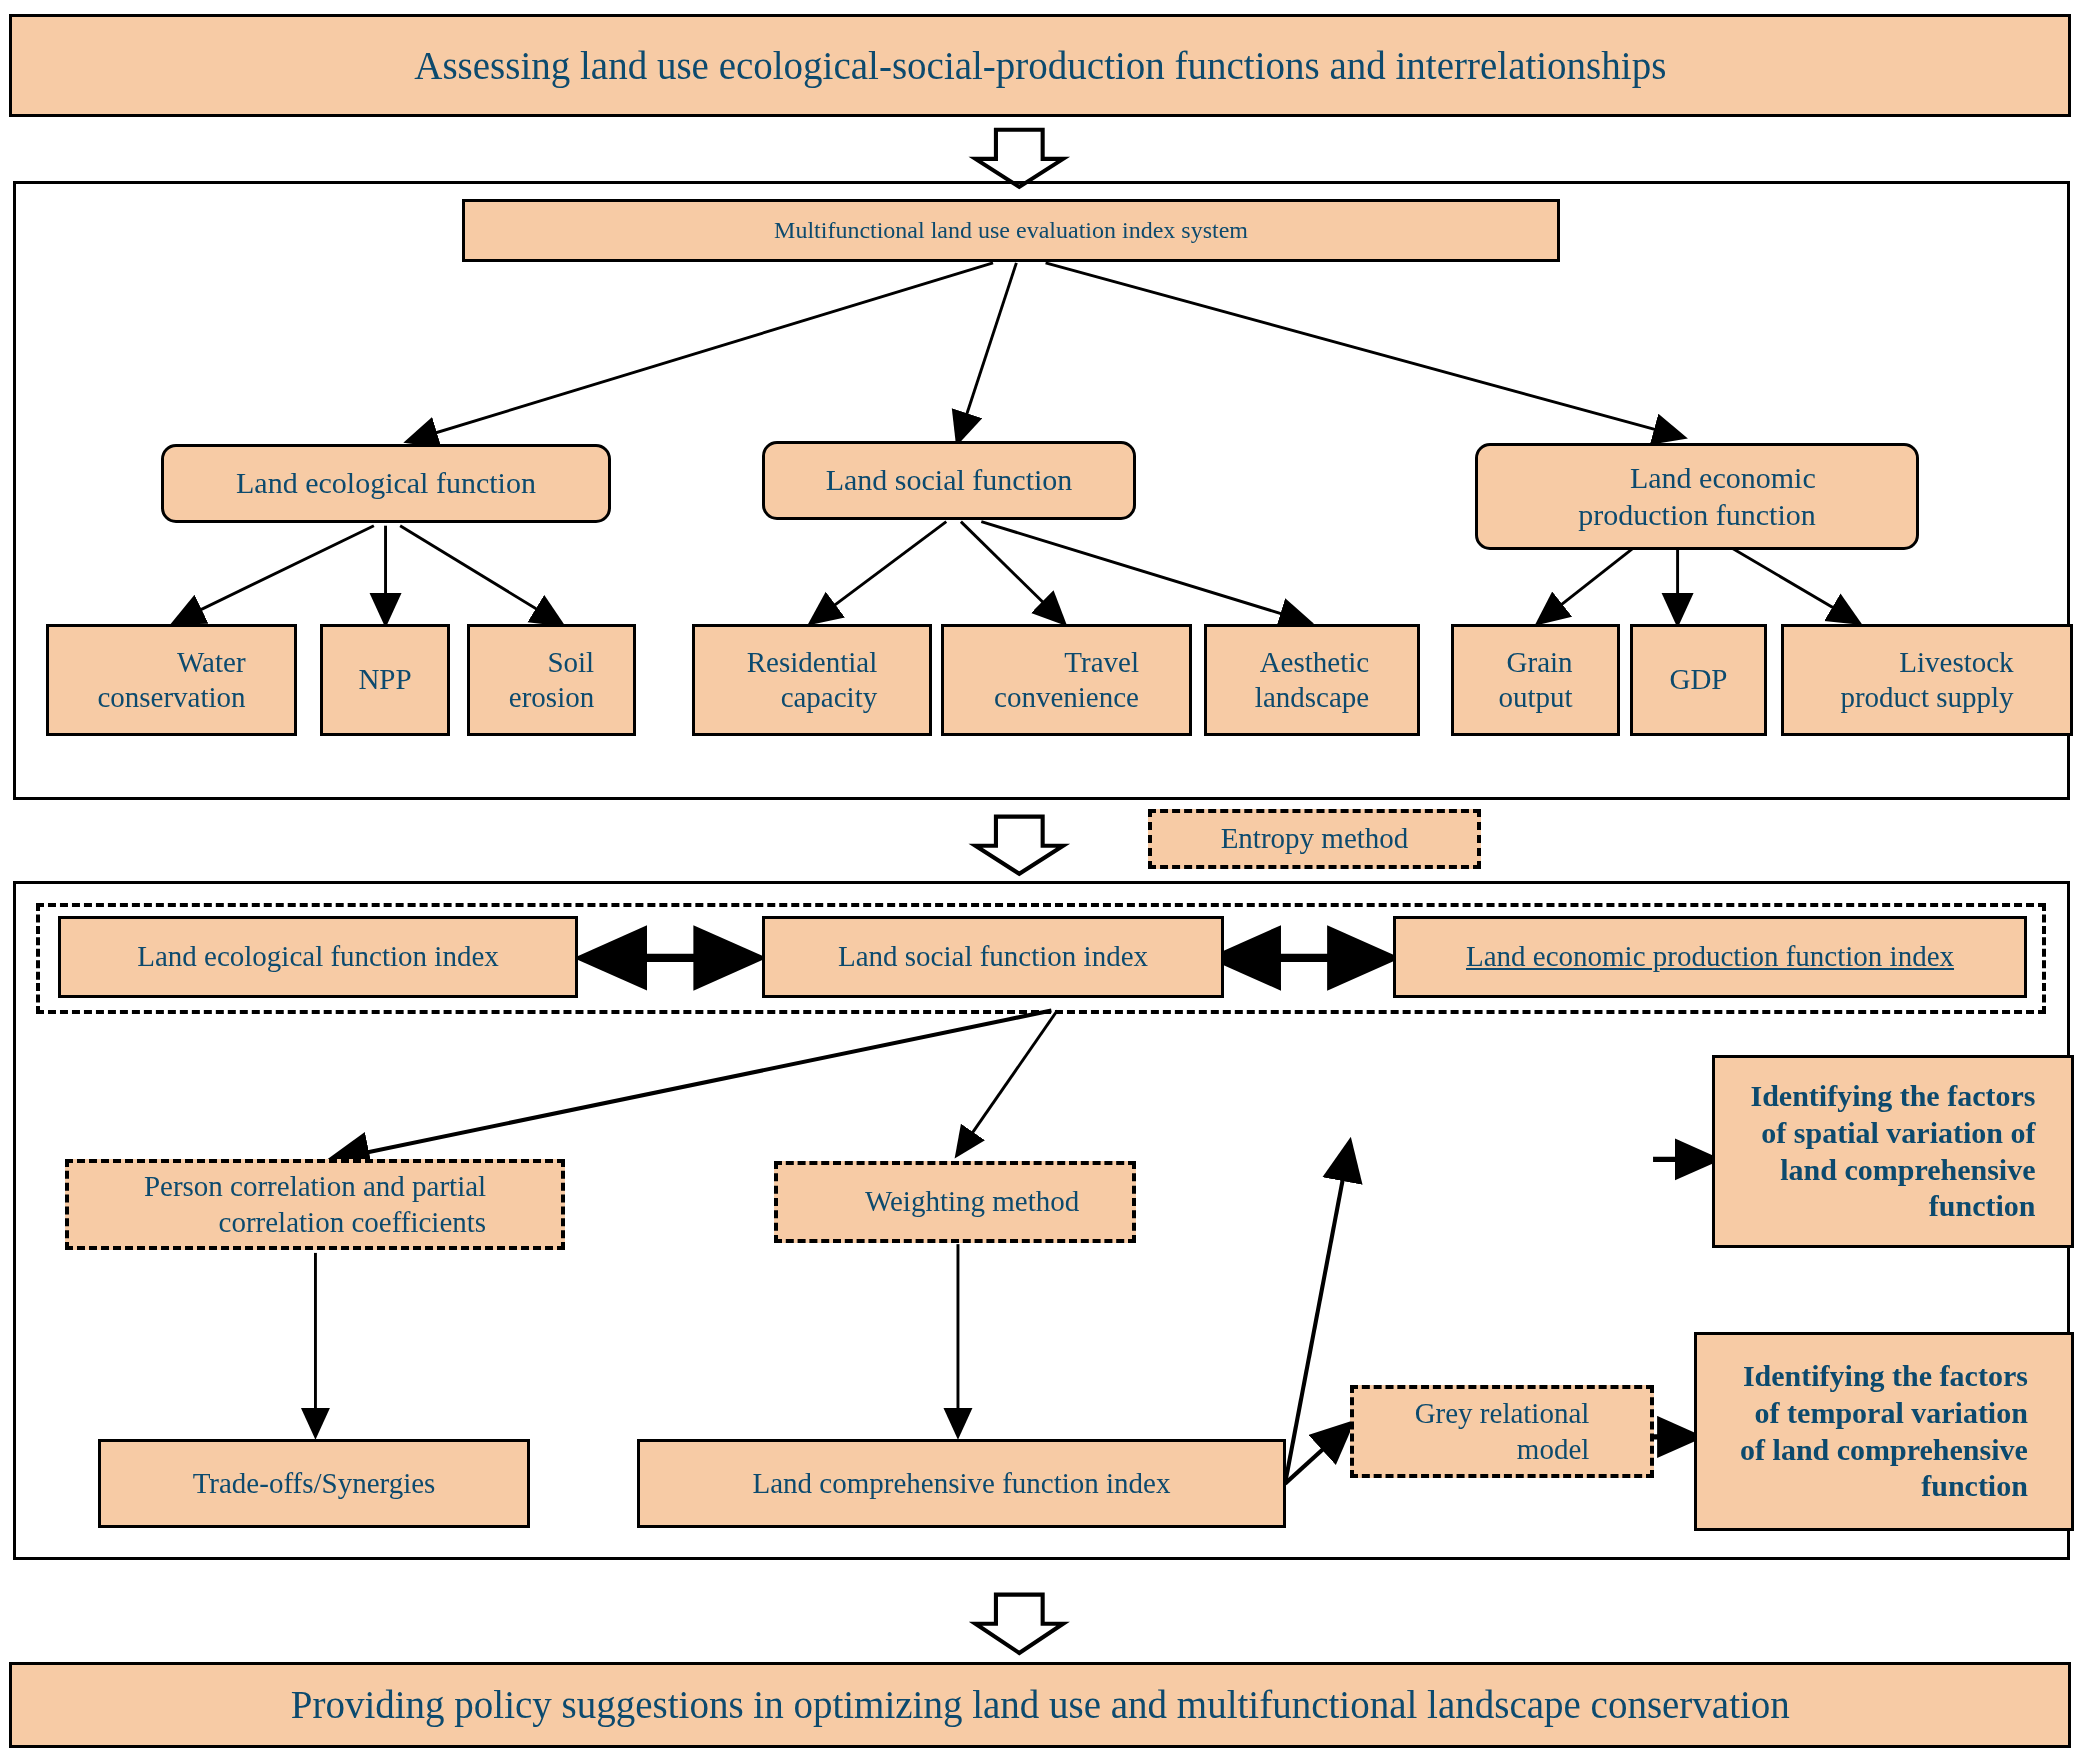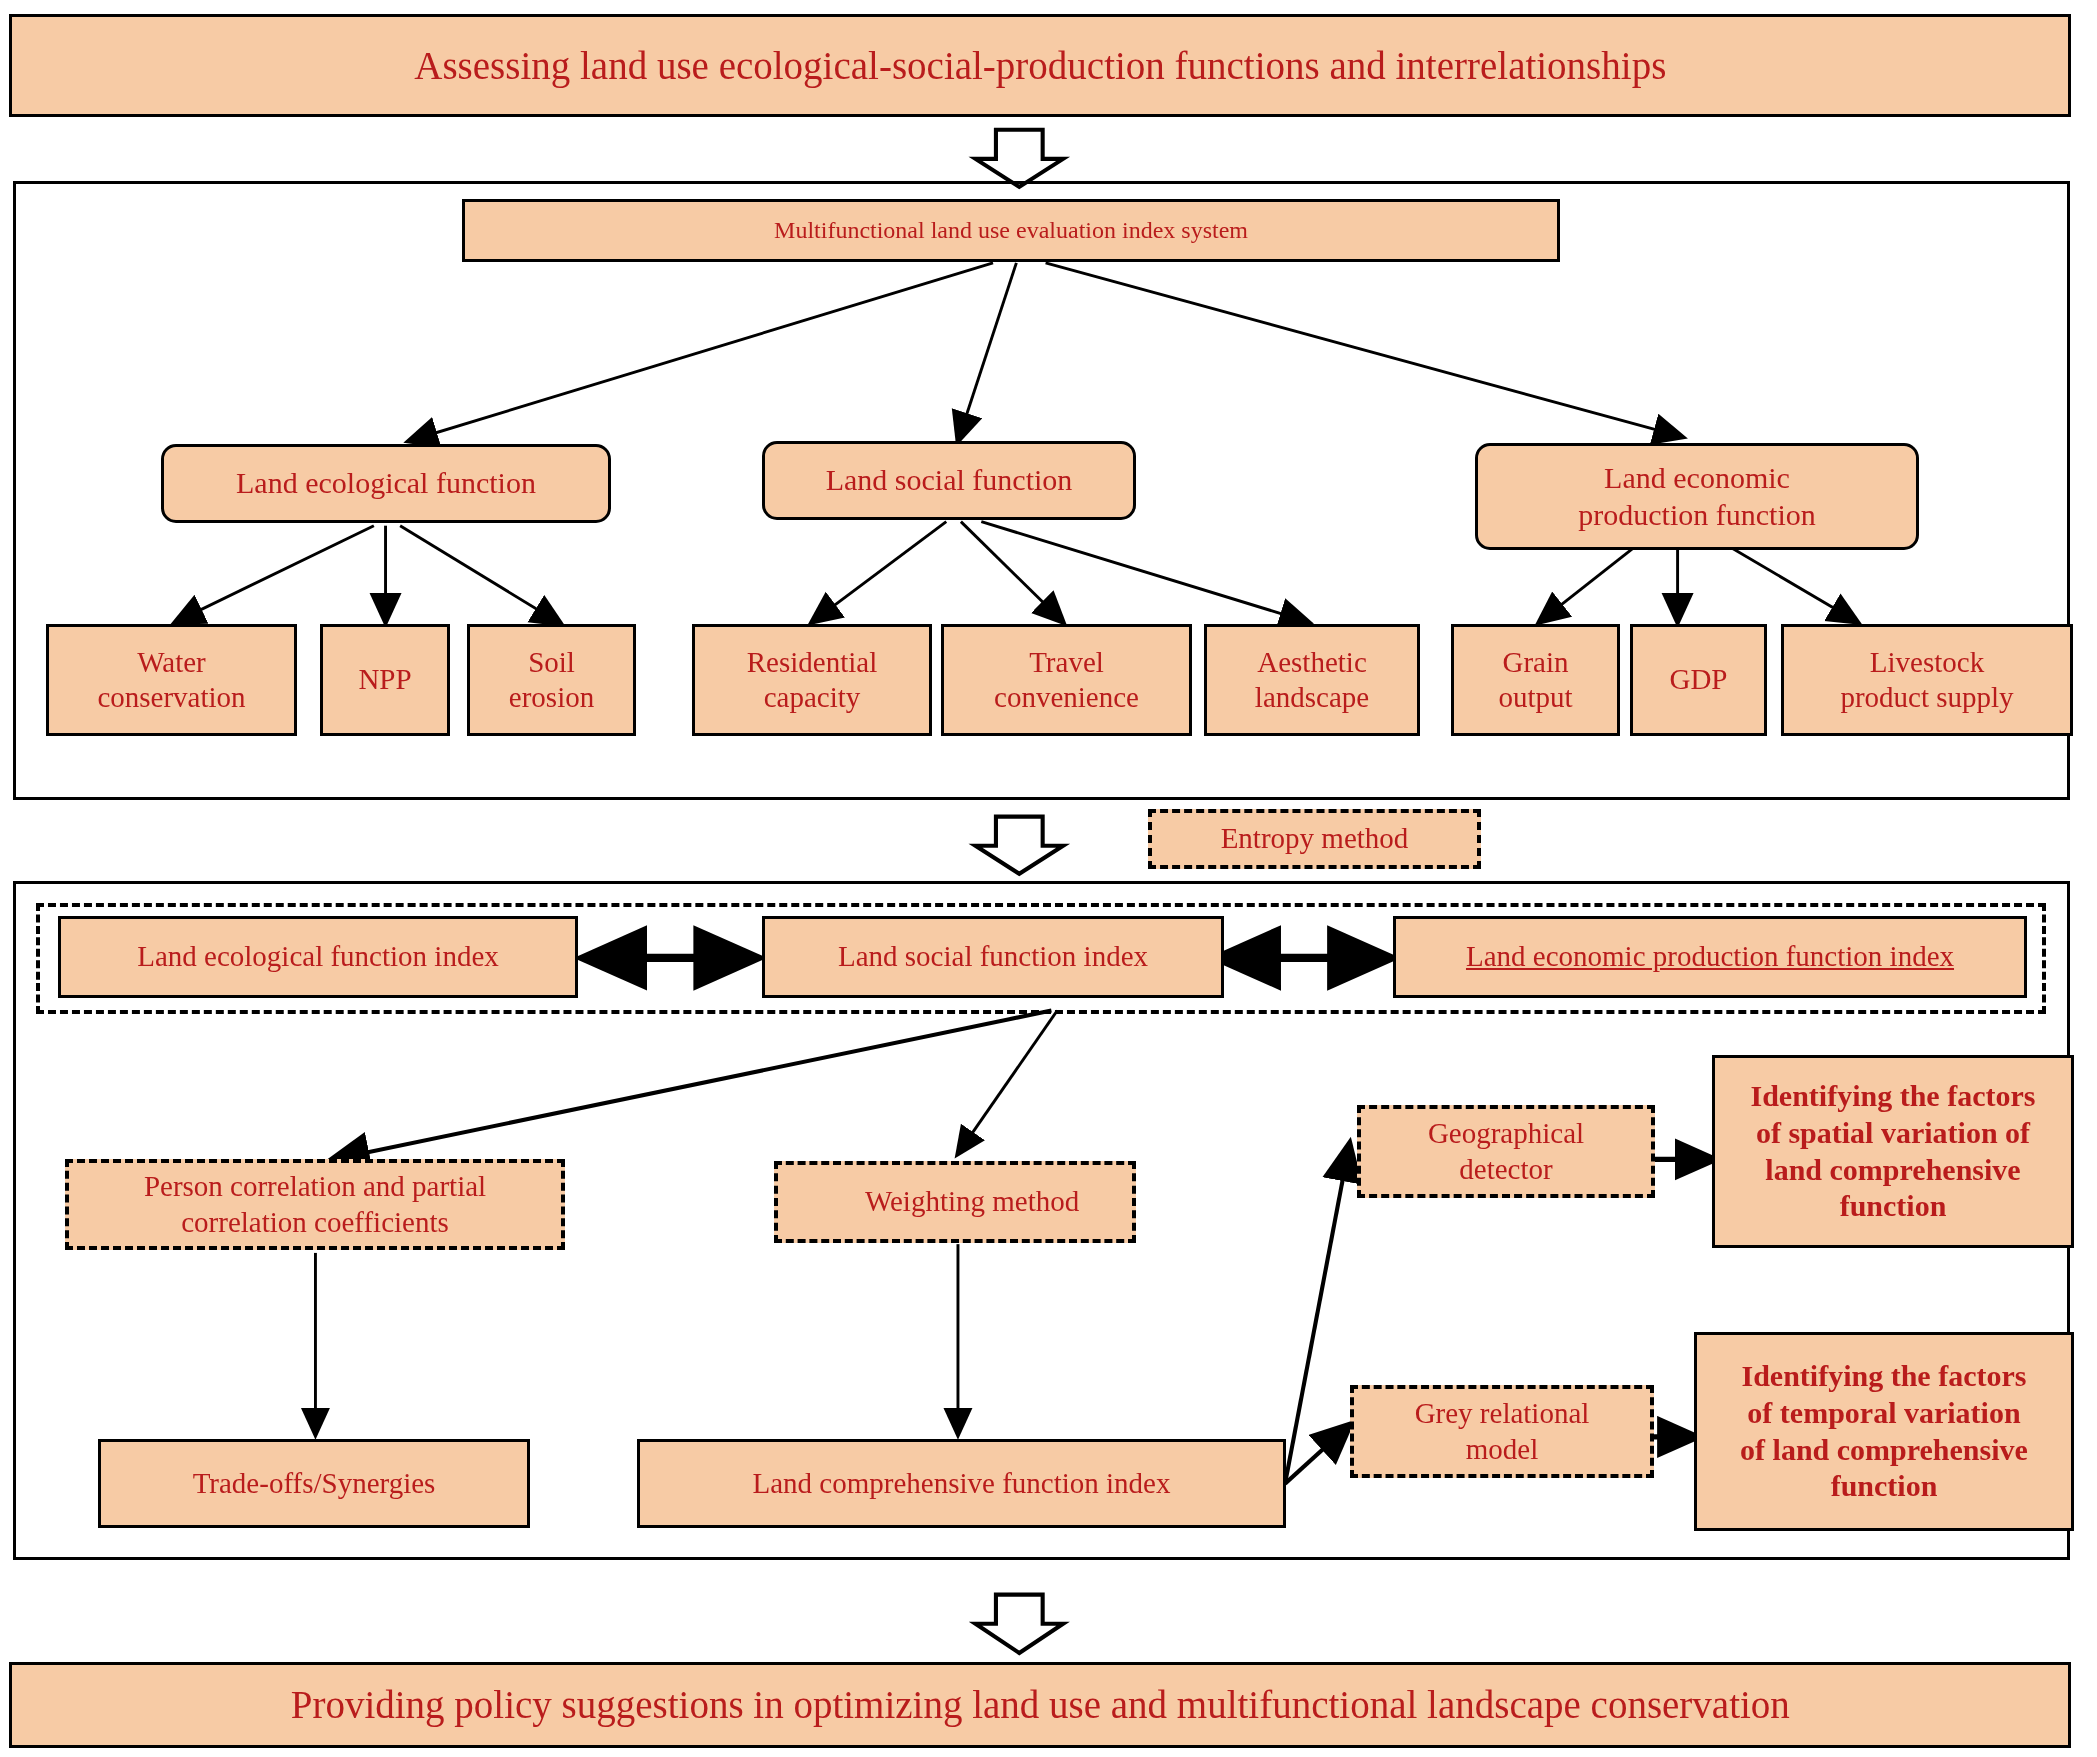--- a/index.html
+++ b/index.html
@@ -26,23 +26,23 @@
     pointer-events: none;
   }
   .node {
     position: absolute;
     box-sizing: border-box;
     background: #F7CBA5;
     border: 3.5px solid #000000;
     display: flex;
     align-items: center;
     justify-content: center;
-    text-align: center;
+    text-align: right;
     line-height: 1.22;
-    color: #b91c1c;
+    color: #0c4a6e;
     padding: 2.3px 5.8px;
     z-index: 3;
   }
   .node.dashed {
     border-style: dashed;
     border-width: 4.1px;
   }
   .node.rounded {
     border-radius: 15px;
   }
@@ -179,22 +179,20 @@
 
   <div class="node idx" style="left:58px; top:916px; width:520px; height:82px;">Land ecological function index</div>
   <div class="node idx" style="left:762px; top:916px; width:462px; height:82px;">Land social function index</div>
   <div class="node idx" style="left:1393px; top:916px; width:634px; height:82px;text-decoration:underline;">Land economic production function index</div>
 
   <div class="node dashed meth" style="left:65px; top:1159px; width:500px; height:91px; white-space:pre-line;">Person correlation and partial
 correlation coefficients</div>
 
   <div class="node dashed meth" style="left:774px; top:1161px; width:362px; height:82px;padding-left:40px;">Weighting method</div>
 
-  <div class="node dashed meth" style="left:1357px; top:1105px; width:298px; height:93px; white-space:pre-line;">Geographical
-detector</div>
 
   <div class="node dashed meth" style="left:1350px; top:1385px; width:304px; height:93px; white-space:pre-line;">Grey relational
 model</div>
 
   <div class="node idx" style="left:98px; top:1439px; width:432px; height:89px;">Trade-offs/Synergies</div>
 
   <div class="node idx" style="left:637px; top:1439px; width:649px; height:89px;">Land comprehensive function index</div>
 
   <div class="node out" style="left:1712px; top:1055px; width:362px; height:193px; white-space:pre-line;">Identifying the factors
 of spatial variation of

